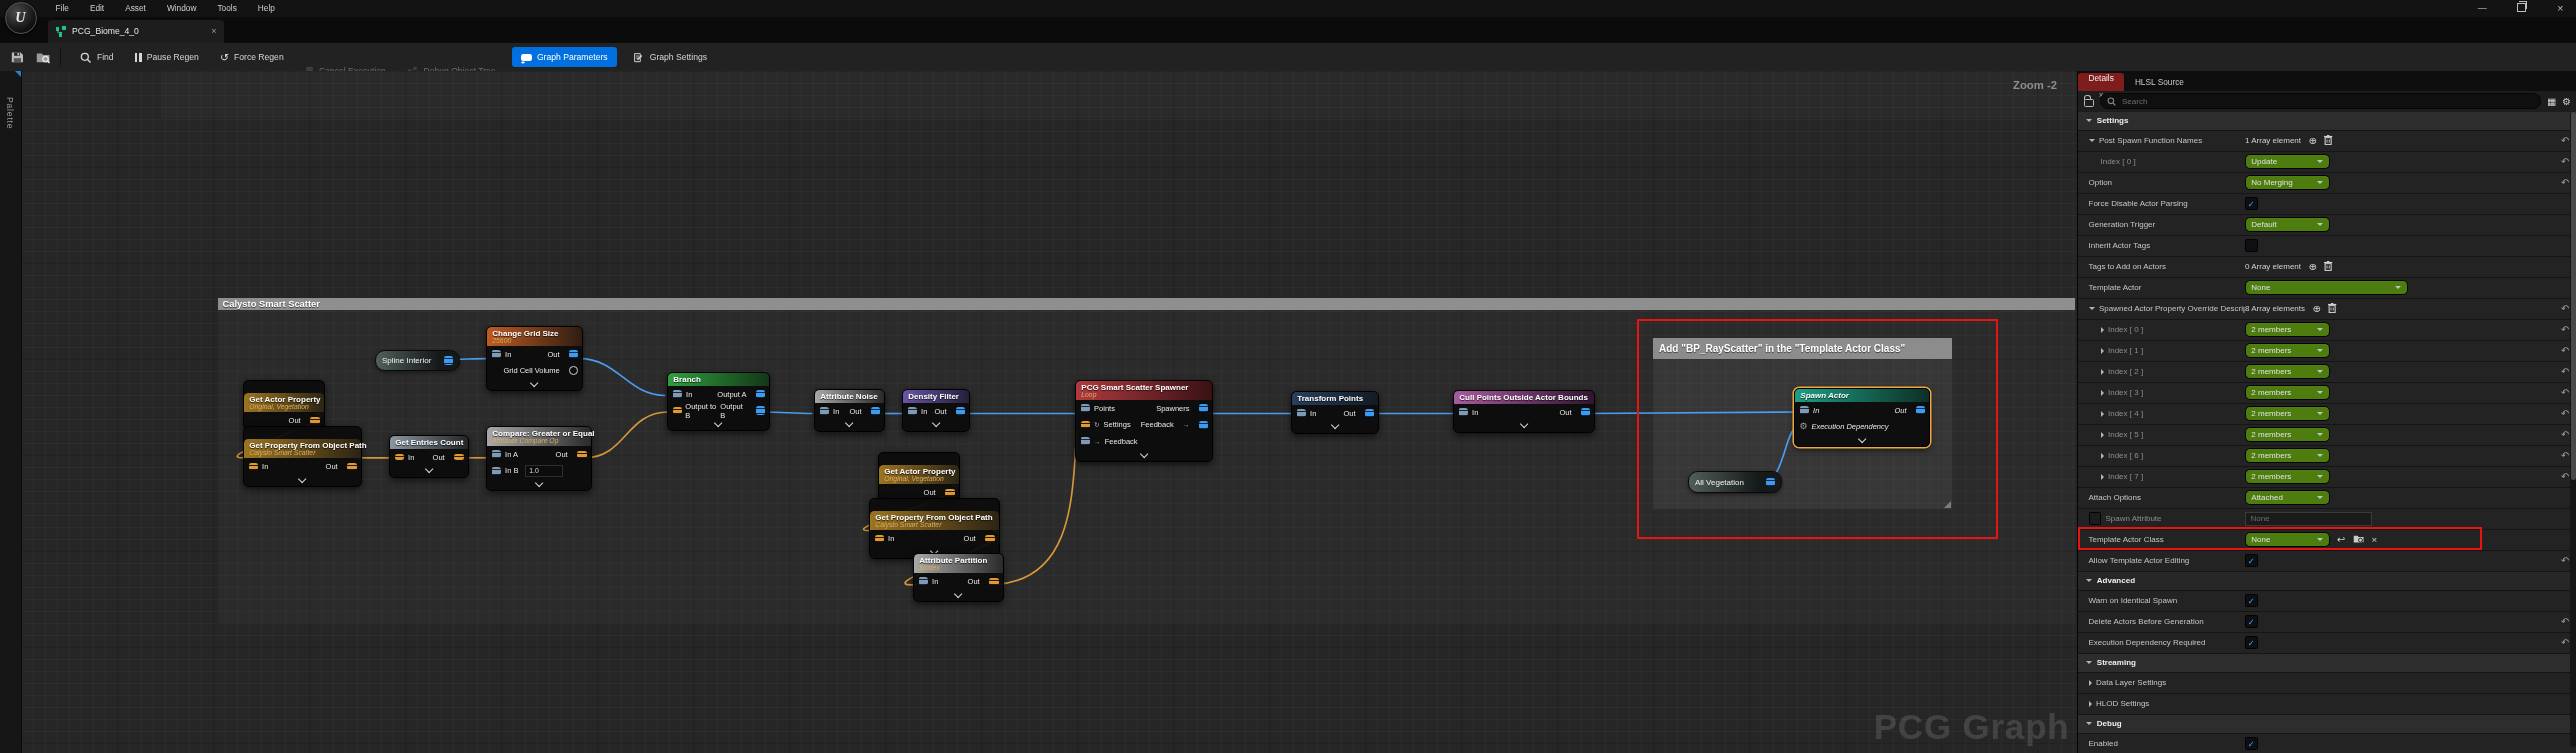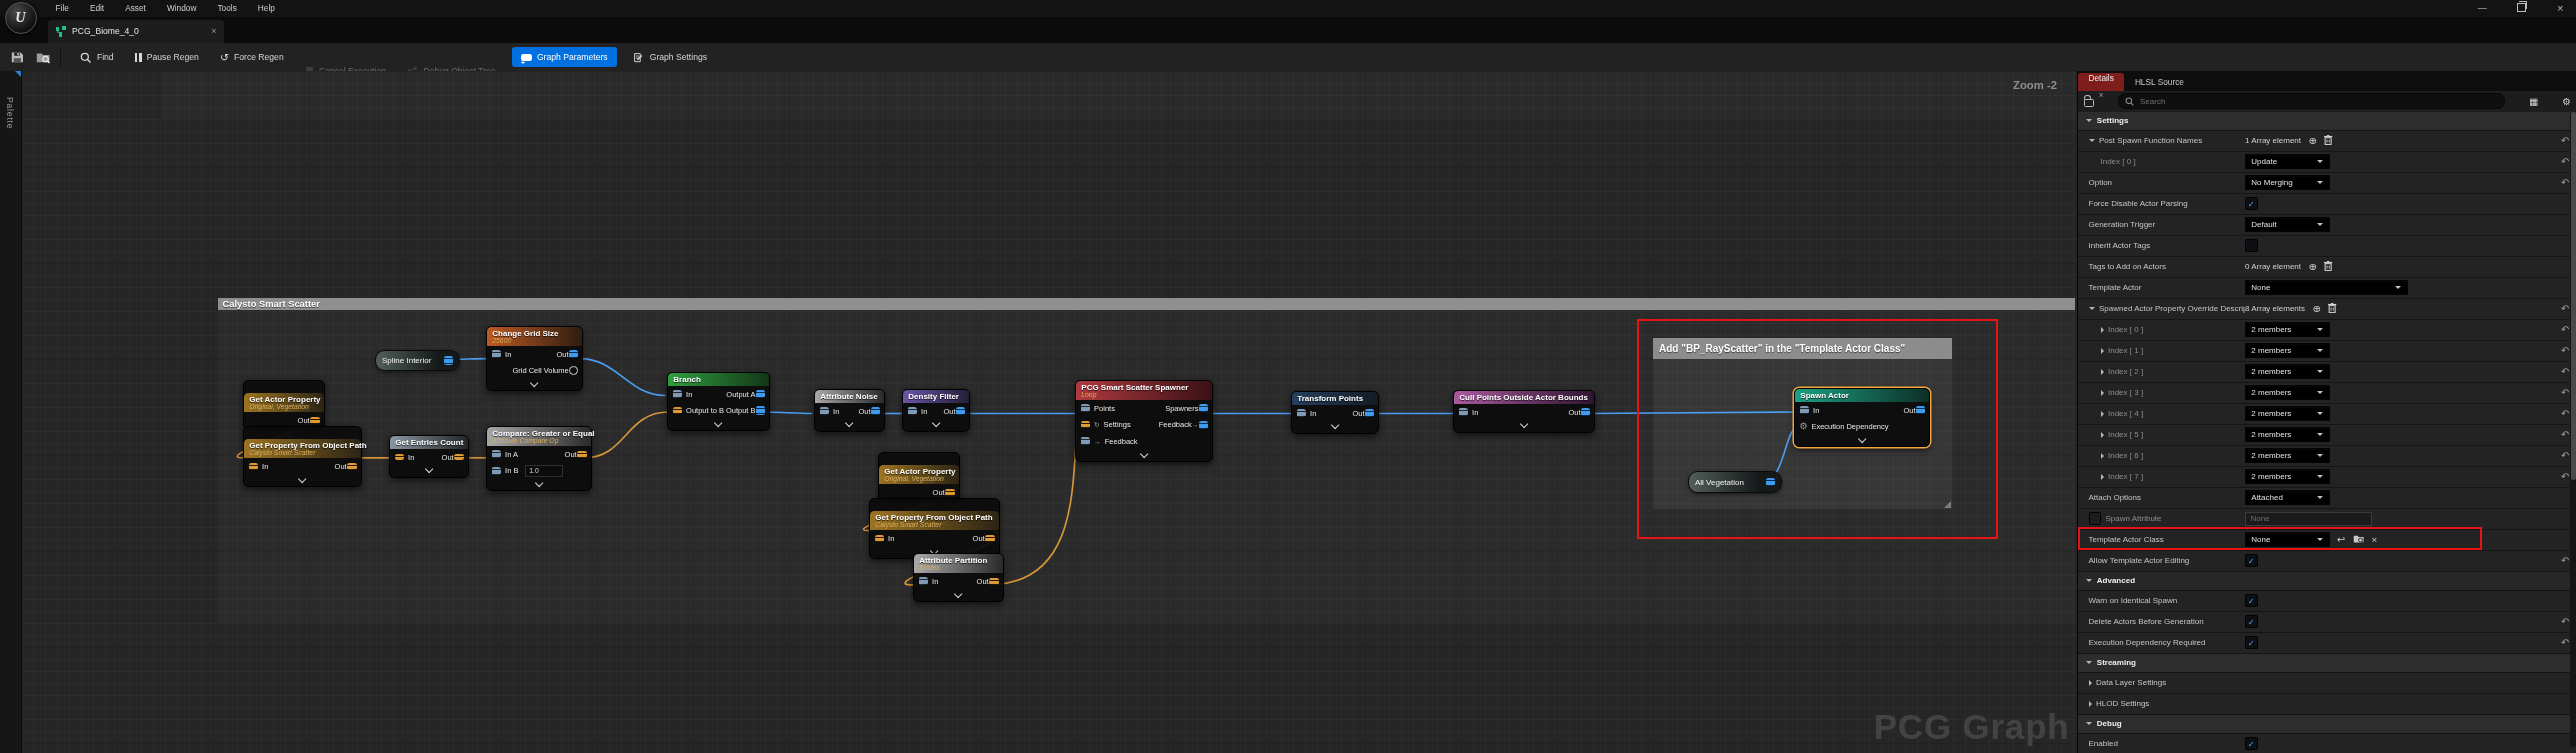--- a/index.html
+++ b/index.html
@@ -50,72 +50,72 @@
   #watermark{position:absolute;right:7.5px;bottom:6px;color:rgba(255,255,255,.13);font-weight:bold;font-size:35px;letter-spacing:0.8px;}
   #topband{position:absolute;left:140px;top:0;width:1915px;height:47px;background:rgba(255,255,255,.02);}
   #comment-main-body{position:absolute;left:197px;top:227px;width:1857px;height:325px;background:rgba(255,255,255,.022);}
   #comment-main-title{position:absolute;left:197px;top:227px;width:1857px;height:12px;background:#8f8f8f;color:#fff;font-weight:bold;font-size:9.4px;line-height:12px;padding-left:4.5px;box-sizing:border-box;text-shadow:0 0.8px 0.8px rgba(0,0,0,.6);}
   #anno-box{position:absolute;left:1632px;top:267px;width:299px;height:171px;background:rgba(170,170,170,.10);}
   #anno-title{background:#8c8c8c;color:#fff;font-weight:bold;font-size:10px;line-height:1.3;padding:3.8px 6px;text-shadow:0 0.8px 0.8px rgba(0,0,0,.55);}
   #anno-box .rsz{position:absolute;right:1.5px;bottom:1.5px;width:0;height:0;border-bottom:7.5px solid rgba(255,255,255,.35);border-left:7.5px solid transparent;}
   .redbox{position:absolute;border:2.3px solid #e81414;z-index:20;pointer-events:none;}
   
   .node{position:absolute;background:rgba(12,12,12,.94);border:0.8px solid #000;border-radius:5.3px;box-shadow:0 2.3px 6px rgba(0,0,0,.55);z-index:10;}
-  .node.sel{box-shadow:0 0 0 1.5px #f2a63b,0 2.3px 6px rgba(0,0,0,.6);}
+  .node.sel{box-shadow:0 0 0 1.5px #f2a63b,0 2.3px 6px rgba(0,0,0,.6);font-style:italic;}
   .nhead{border-radius:4.5px 4.5px 0 0;padding:1.5px 5.3px 2.3px 5.3px;}
   .ntitle{color:#fff;font-weight:bold;font-size:8px;white-space:nowrap;text-shadow:0 0.8px 0.8px rgba(0,0,0,.7);}
   .nsub{font-style:italic;font-size:6.8px;color:#d9b05e;white-space:nowrap;margin-top:-0.8px;}
   .c-orange .nhead{background:linear-gradient(90deg,#bf5a22,#2e1d12);}
   .c-gold .nhead{background:linear-gradient(90deg,#9c7422,#2c2414);margin-top:12px;}
   .c-gray .nhead{background:linear-gradient(90deg,#a8a8a8,#2a2a2a);}
   .c-slate .nhead{background:linear-gradient(90deg,#8a97a3,#222628);}
   .c-green .nhead{background:linear-gradient(90deg,#2f9e3f,#143718);}
   .c-purple .nhead{background:linear-gradient(90deg,#6a55a8,#251f38);}
   .c-red .nhead{background:linear-gradient(90deg,#b03a40,#391114);}
   .c-navy .nhead{background:linear-gradient(90deg,#27405e,#131b24);}
   .c-magenta .nhead{background:linear-gradient(90deg,#aa5a9e,#2f1530);}
   .c-teal .nhead{background:linear-gradient(90deg,#1ba183,#0d2f27);}
   .nrow{position:relative;height:16.5px;display:flex;align-items:center;padding:0 4.5px;color:#e8e8e8;font-size:7.5px;}
   .lp{display:flex;align-items:center;gap:3.8px;}
-  .rp{display:flex;align-items:center;gap:0;margin-left:auto;}
+  .rp{display:flex;align-items:center;gap:9px;margin-left:auto;}
   .pic{display:inline-block;border-radius:2.3px;}
   .pic.b{width:9px;height:8.3px;background:repeating-linear-gradient(180deg,#3f9bf0 0 2px,#0b2c4e 2px 2.7px);}
   .pic.bs{width:9.8px;height:8.3px;background:repeating-linear-gradient(180deg,#7f9ab5 0 2px,#20262e 2px 2.7px);border-radius:1.5px 3px 3px 1.5px;}
   .pic.o{width:9.8px;height:6.8px;background:repeating-linear-gradient(180deg,#e09a33 0 2.3px,#27180a 2.3px 3.4px);}
   .pic.circ{width:6.8px;height:6.8px;border:1.5px solid #cfd4d8;border-radius:50%;background:transparent;}
   .gearpin{color:#9d9d9d;font-size:9px;line-height:1;}
   .miniglyph{color:#a8a8a8;font-size:6.8px;}
   .nfield{width:33px;height:9.8px;background:#0c0c0c;border:0.8px solid #2e2e2e;color:#ddd;font-size:6.8px;line-height:9.8px;padding-left:3px;margin-left:3px;}
   .chevrow{height:11.3px;display:flex;align-items:center;justify-content:center;}
   .chev{width:5.3px;height:5.3px;border-right:1.5px solid #d9d9d9;border-bottom:1.5px solid #d9d9d9;transform:rotate(45deg);margin-top:-3px;}
   .pill{position:absolute;display:flex;align-items:center;background:linear-gradient(90deg,#515f5a,#15191a 75%);border:0.8px solid #090909;border-radius:9.8px;color:#f2f2f2;font-size:8px;padding:0 6px;z-index:10;box-shadow:0 1.5px 3.8px rgba(0,0,0,.5);}
   .pill .pic{margin-left:auto;}
   
   #details{position:absolute;left:2077px;top:71px;width:499px;height:682px;background:#1d1d1d;border-left:1.5px solid #060606;z-index:25;}
   #dp-tabs{height:19.5px;background:#0e0e0e;display:flex;align-items:flex-end;}
   .dp-tab{height:18px;display:flex;align-items:center;gap:7.5px;padding:0 10.5px;font-size:8.3px;color:#c9c9c9;}
   .dp-tab.active{background:#7f1d1d;color:#ededed;border-radius:3px 3px 0 0;flex-direction:column;}
-  #dp-search{height:21px;display:flex;align-items:center;gap:24px;padding:0 6px;background:#1d1d1d;}
+  #dp-search{height:21px;display:flex;align-items:center;gap:6px;padding:0 6px;background:#1d1d1d;}
   .lockicon{width:7.5px;height:6px;border:1.1px solid #b9b9b9;border-radius:1.5px;position:relative;margin-top:3.8px;}
   .lockicon::before{content:"";position:absolute;left:-0.8px;top:-4.5px;width:4.5px;height:3.8px;border:1.1px solid #b9b9b9;border-bottom:none;border-radius:3px 3px 0 0;}
   #search-box{flex:1;height:13.5px;background:#0f0f0f;border:0.8px solid #060606;border-radius:7.5px;display:flex;align-items:center;padding:0 6px;gap:4.5px;}
   #search-box input{flex:1;background:transparent;border:none;outline:none;color:#cfcfcf;font-size:8px;font-family:inherit;}
   #search-box input::placeholder{color:#6f6f6f;}
   .dp-hicon{color:#cfcfcf;font-size:9.8px;}
   #dp-rows{position:relative;}
   .drow{position:relative;height:20px;display:flex;align-items:center;background:#232323;border-bottom:0.8px solid #151515;}
   .drow .lbl{width:167px;flex:none;display:flex;align-items:center;gap:4.5px;padding-left:10.5px;box-sizing:border-box;color:#c6c6c6;font-size:8px;white-space:nowrap;overflow:hidden;}
   .drow .lbl.dim{color:#8d8d8d;}
   .drow .val{flex:1;display:flex;align-items:center;gap:7.5px;}
   .drow .rst{width:24px;flex:none;text-align:center;color:#9d9d9d;font-size:9.8px;}
   .dcat{height:18px;display:flex;align-items:center;gap:5.3px;background:#2d2d2d;border-bottom:0.8px solid #141414;padding-left:7.5px;color:#efefef;font-weight:bold;font-size:8px;}
   .dcat.sub{background:#272727;}
   .car-d{width:0;height:0;border-left:3px solid transparent;border-right:3px solid transparent;border-top:3.8px solid #b5b5b5;}
   .car-r{width:0;height:0;border-top:3px solid transparent;border-bottom:3px solid transparent;border-left:3.8px solid #b5b5b5;}
-  .dd{height:13.5px;background:#000000;border:0.8px solid #040404;border-radius:0;display:flex;align-items:center;padding:0 5.3px;color:#e2e2e2;font-size:8px;gap:6px;box-shadow:inset 0 0.8px 0 rgba(255,255,255,.04);}
+  .dd{height:13.5px;background:#4d7c0f;border:0.8px solid #040404;border-radius:5px;display:flex;align-items:center;padding:0 5.3px;color:#e2e2e2;font-size:8px;gap:6px;box-shadow:inset 0 0.8px 0 rgba(255,255,255,.04);}
   .dd::after{content:"";border-left:3px solid transparent;border-right:3px solid transparent;border-top:3.8px solid #c2c2c2;margin-left:auto;}
   .dd.sm{width:72px;}
   .dd.wide{width:150px;}
   .arrtxt{color:#d2d2d2;font-size:8px;}
   .vicon{color:#d2d2d2;font-size:9.8px;line-height:1;}
   .cb{width:10.5px;height:10.5px;background:#0d0f12;border:0.8px solid #020202;border-radius:1.5px;display:flex;align-items:center;justify-content:center;}
   .cb.on::after{content:"✓";color:#3da5ff;font-size:8.3px;font-weight:bold;}
   .cb.dis{background:#1a1c1f;}
   .txtdis{width:120px;height:12px;border:0.8px solid #3a3a3a;background:#1b1b1b;color:#6f6f6f;font-size:8px;line-height:12px;padding-left:4.5px;}
   .hlbox{position:absolute;left:0;top:-2.3px;height:23px;width:404px;border:2.3px solid #e81414;box-sizing:border-box;pointer-events:none;z-index:6;}

